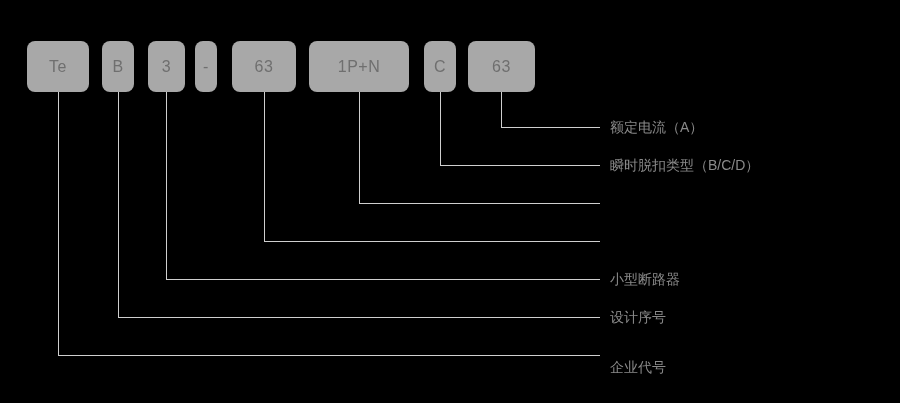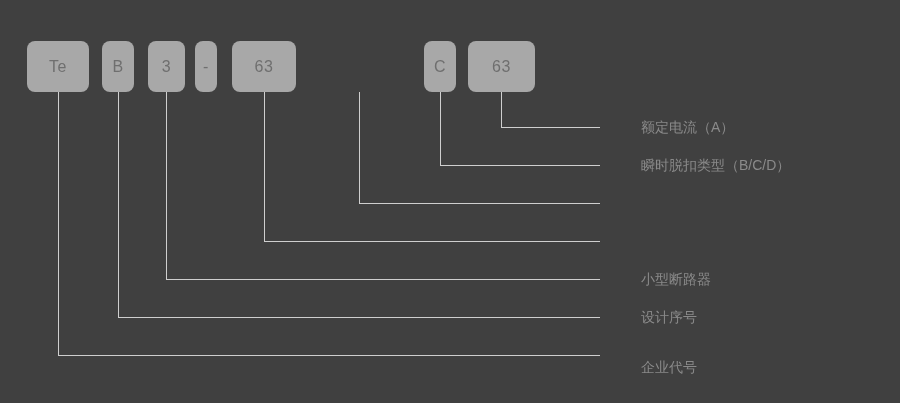--- a/index.html
+++ b/index.html
@@ -4,21 +4,21 @@
 <style>
   html, body {
     margin: 0;
     padding: 0;
     background: #ffffff;
   }
   .canvas {
     position: relative;
     width: 900px;
     height: 403px;
-    background: #404040;
+    background: #000000;
     font-family: "Liberation Sans", "DejaVu Sans", sans-serif;
     overflow: hidden;
   }
   .code-box {
     position: absolute;
     top: 41px;
     height: 51px;
     background: #a8a8a8;
     border-radius: 8px;
     display: flex;
@@ -40,33 +40,33 @@
     background: #cfcfcf;
   }
   .annotation {
     position: absolute;
     left: 610px;
     height: 18px;
     line-height: 18px;
     font-size: 14px;
     color: #8a8a8a;
     white-space: nowrap;
-    margin-left: 31px;
   }
 </style>
 </head>
 <body>
 
 <div class="canvas">
 
   <div class="code-box" style="left:27px;width:62px">Te</div>
   <div class="code-box" style="left:102px;width:32px">B</div>
   <div class="code-box" style="left:148px;width:37px">3</div>
   <div class="code-box" style="left:195px;width:22px">-</div>
   <div class="code-box" style="left:232px;width:64px">63</div>
+  <div class="code-box" style="left:309px;width:100px">1P+N</div>
   <div class="code-box" style="left:424px;width:32px">C</div>
   <div class="code-box" style="left:468px;width:67px">63</div>
 
   <div class="vline" style="left:501px;top:92px;height:35px"></div>
   <div class="hline" style="left:501px;top:127px;width:99px"></div>
   <div class="annotation" style="top:118px">额定电流（A）</div>
 
   <div class="vline" style="left:440px;top:92px;height:73px"></div>
   <div class="hline" style="left:440px;top:165px;width:160px"></div>
   <div class="annotation" style="top:156px">瞬时脱扣类型（B/C/D）</div>

